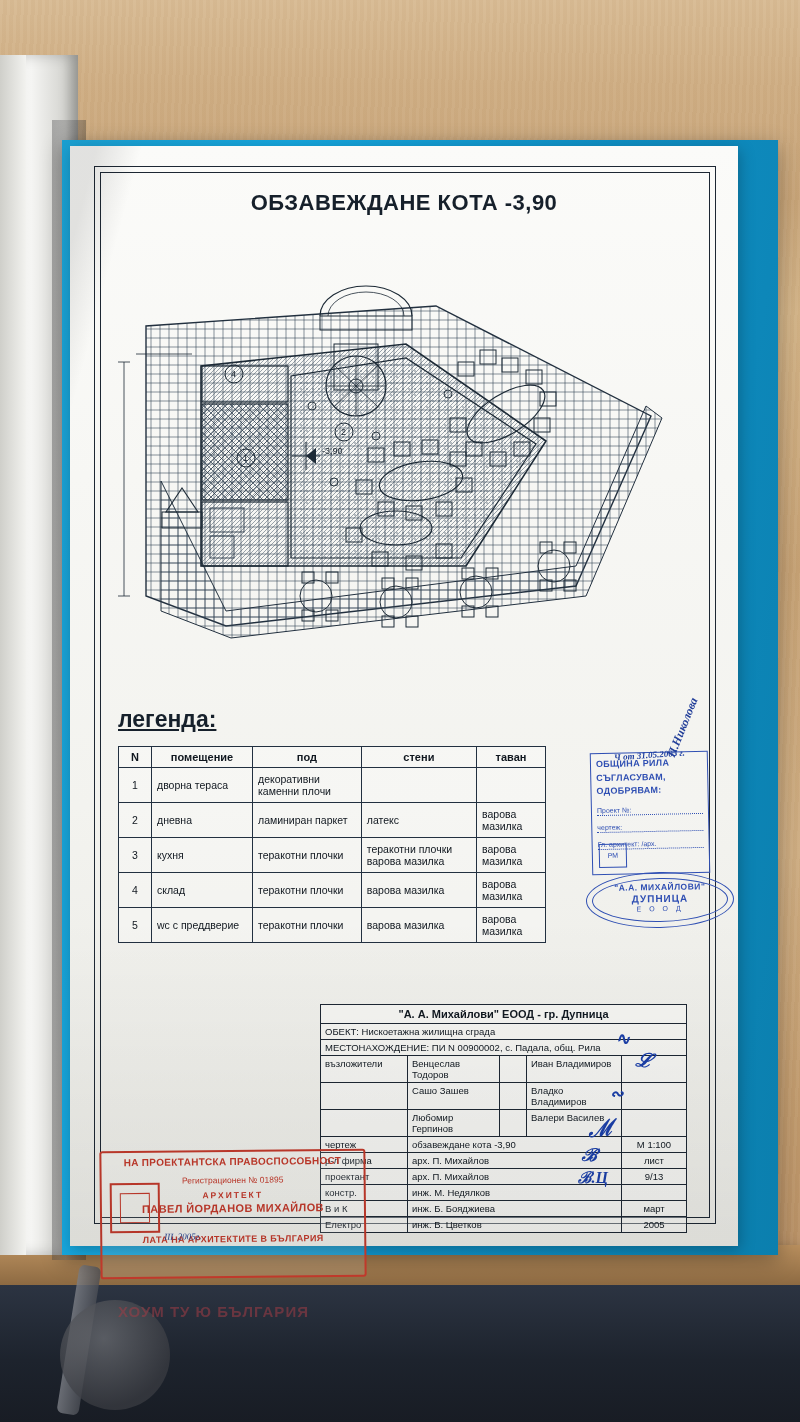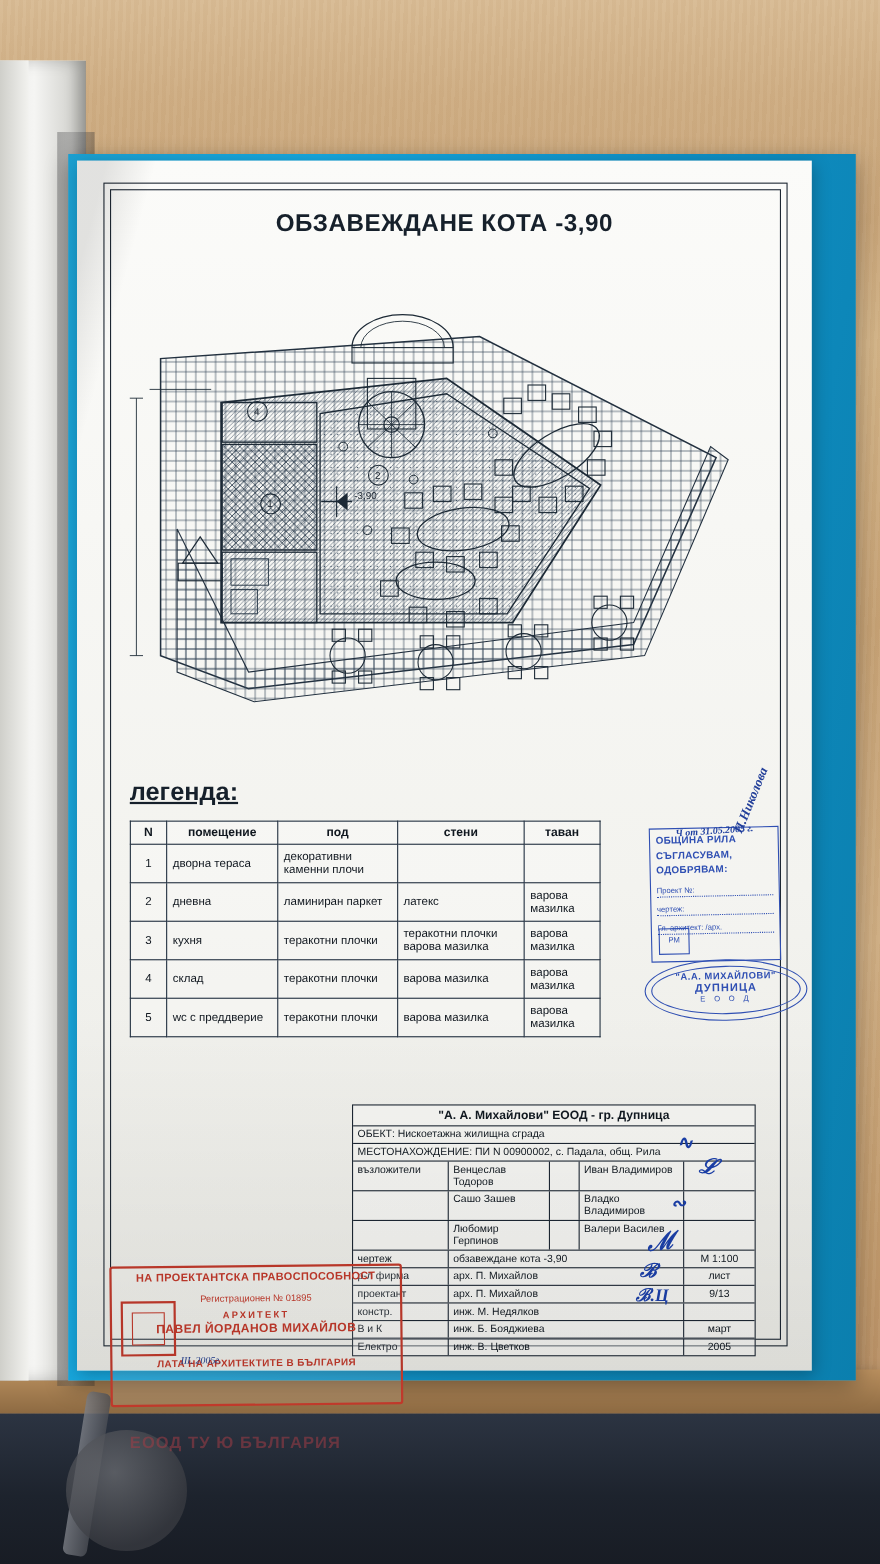--- a/index.html
+++ b/index.html
@@ -496,13 +496,13 @@
   <div class="hand sig2 sig-blue" style="left:544px;top:604px;font-size:9px;transform:rotate(-4deg);">Ч от 31.05.2005 г.</div>
 
   <div class="scribble" style="left:545px;top:882px;font-size:18px;transform:rotate(-12deg);">∿</div>
   <div class="scribble" style="left:566px;top:900px;font-size:20px;transform:rotate(8deg);">ℒ</div>
   <div class="scribble" style="left:540px;top:938px;font-size:16px;">∾</div>
   <div class="scribble" style="left:518px;top:966px;font-size:22px;transform:rotate(-6deg);">ℳ</div>
   <div class="scribble" style="left:512px;top:996px;font-size:18px;transform:rotate(4deg);">ℬ</div>
   <div class="scribble" style="left:508px;top:1020px;font-size:16px;">ℬ.Ц</div>
 </div>
 
-<div class="watermark">ЕООД ТУ Ю БЪЛГАРИЯ</div>
+<div class="watermark">ХОУМ ТУ Ю БЪЛГАРИЯ</div>
 
 </body></html>

